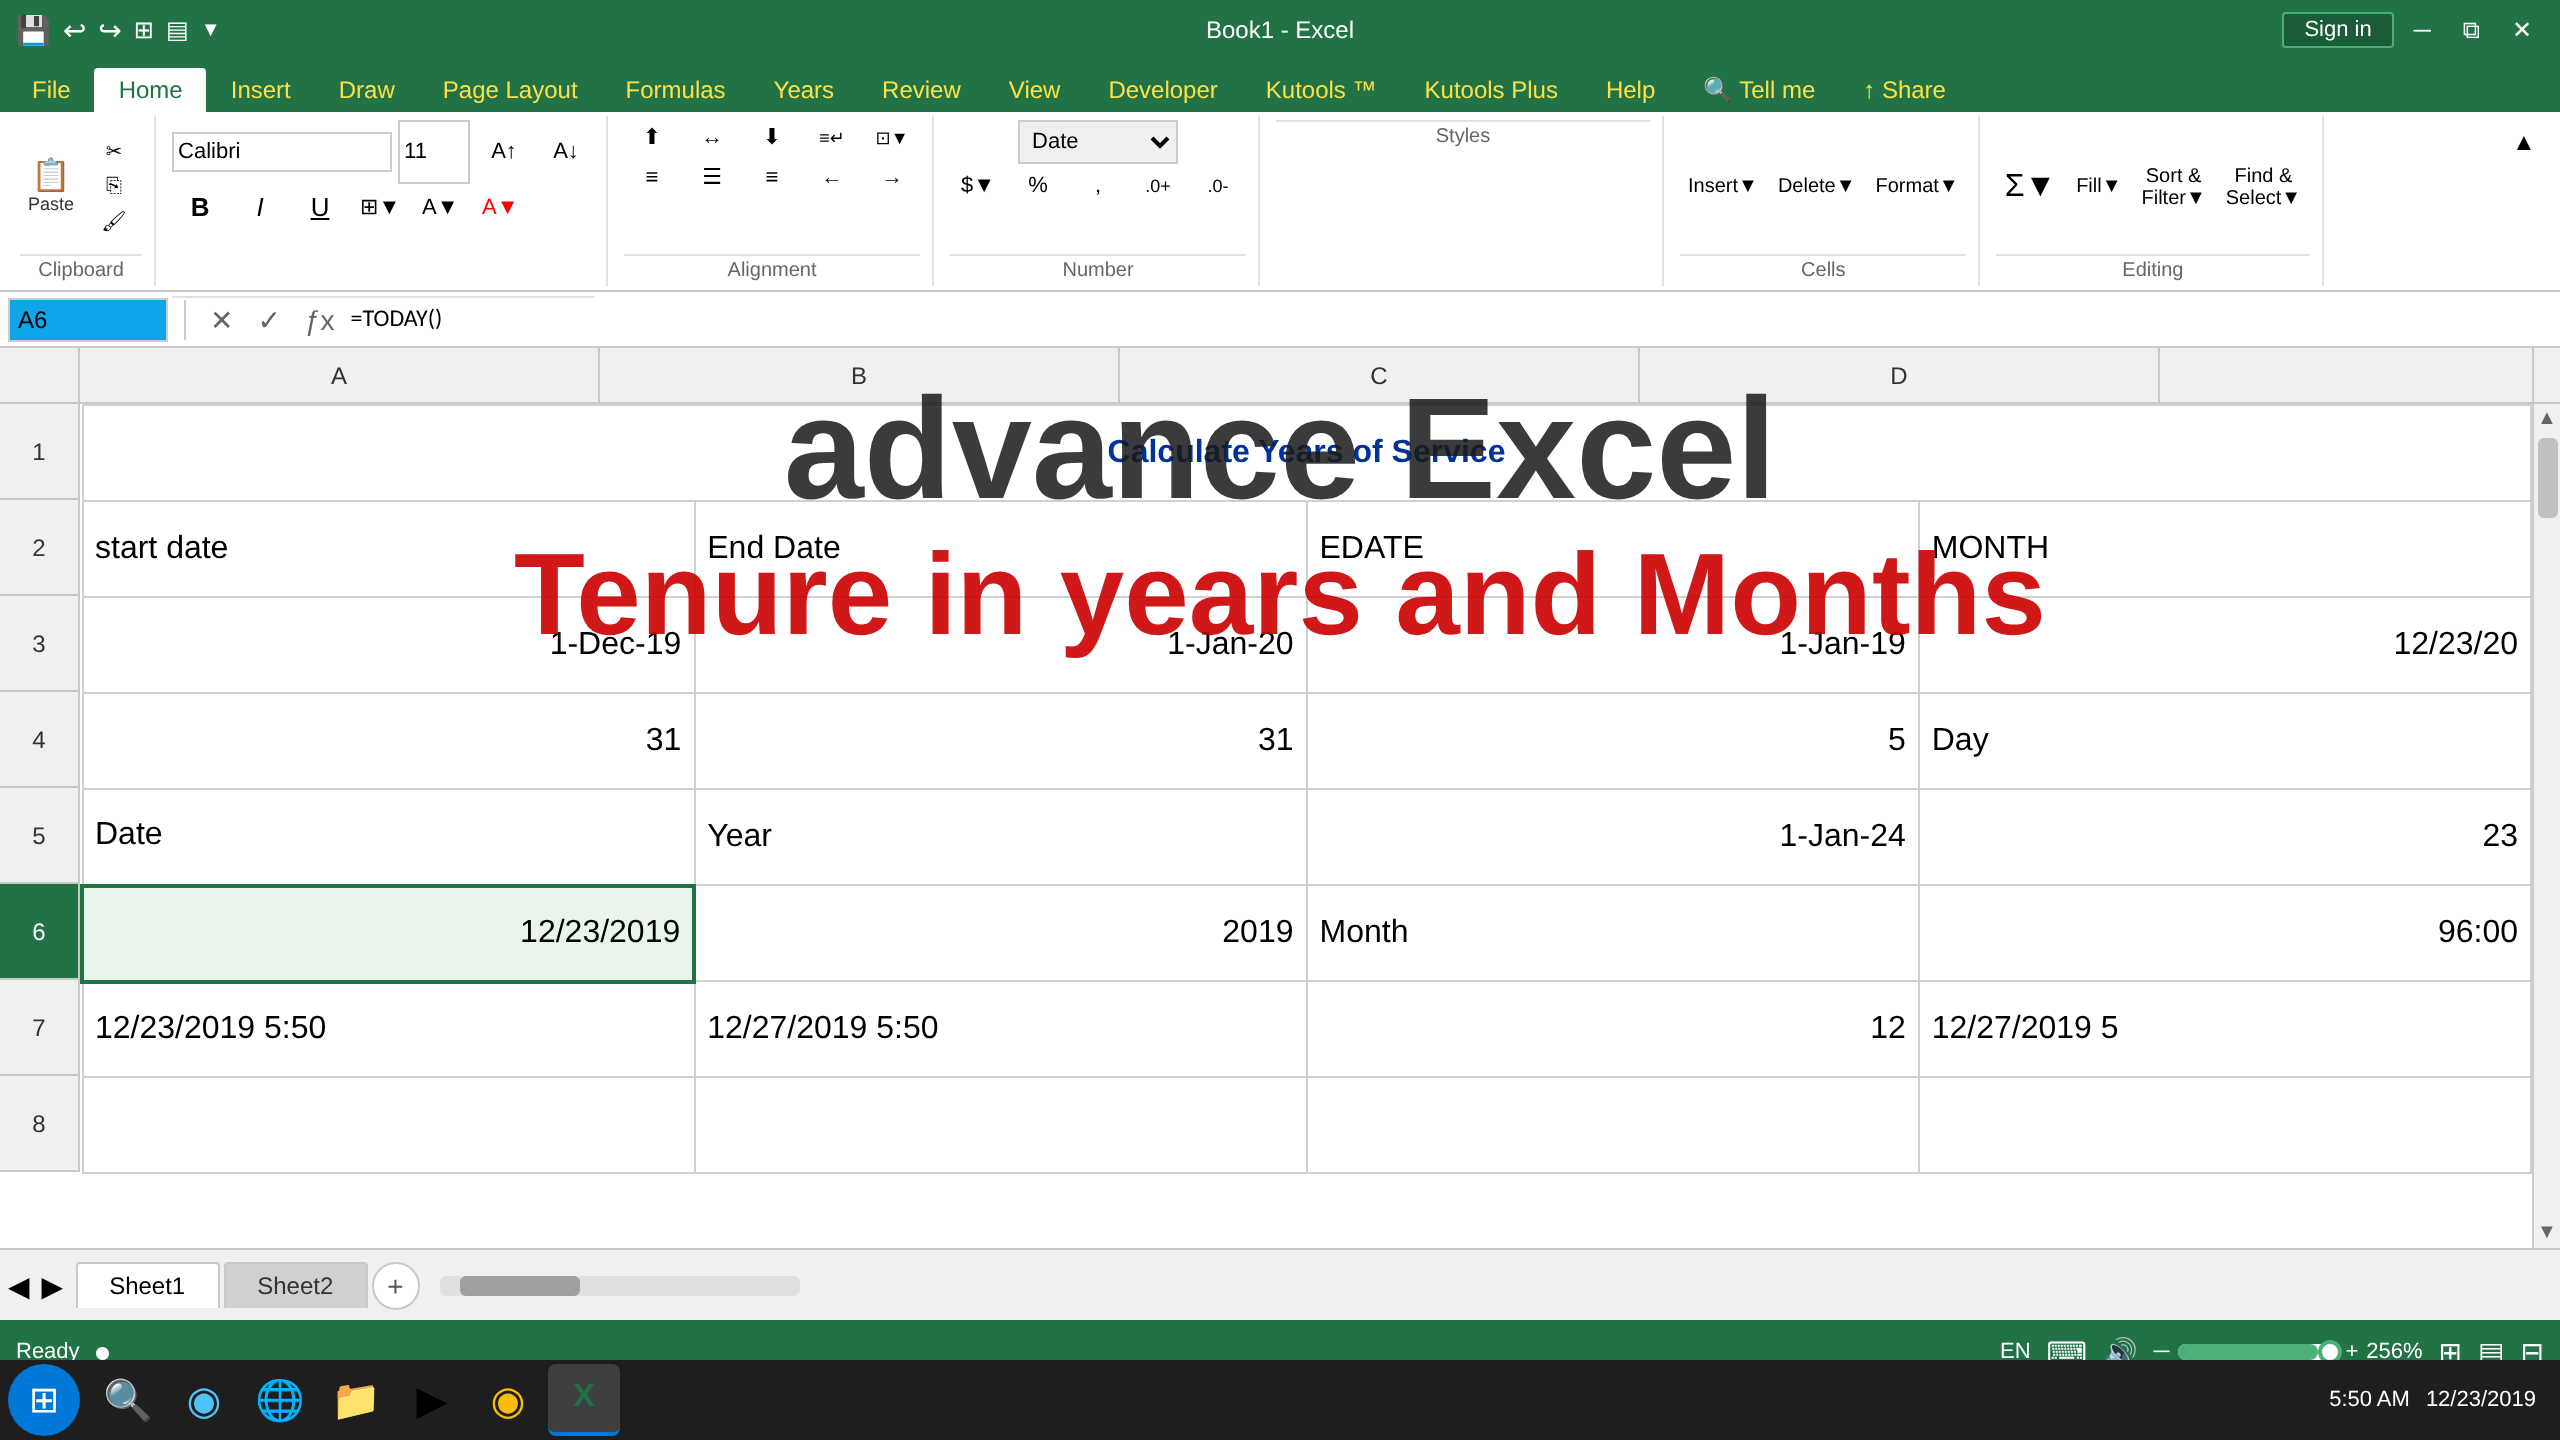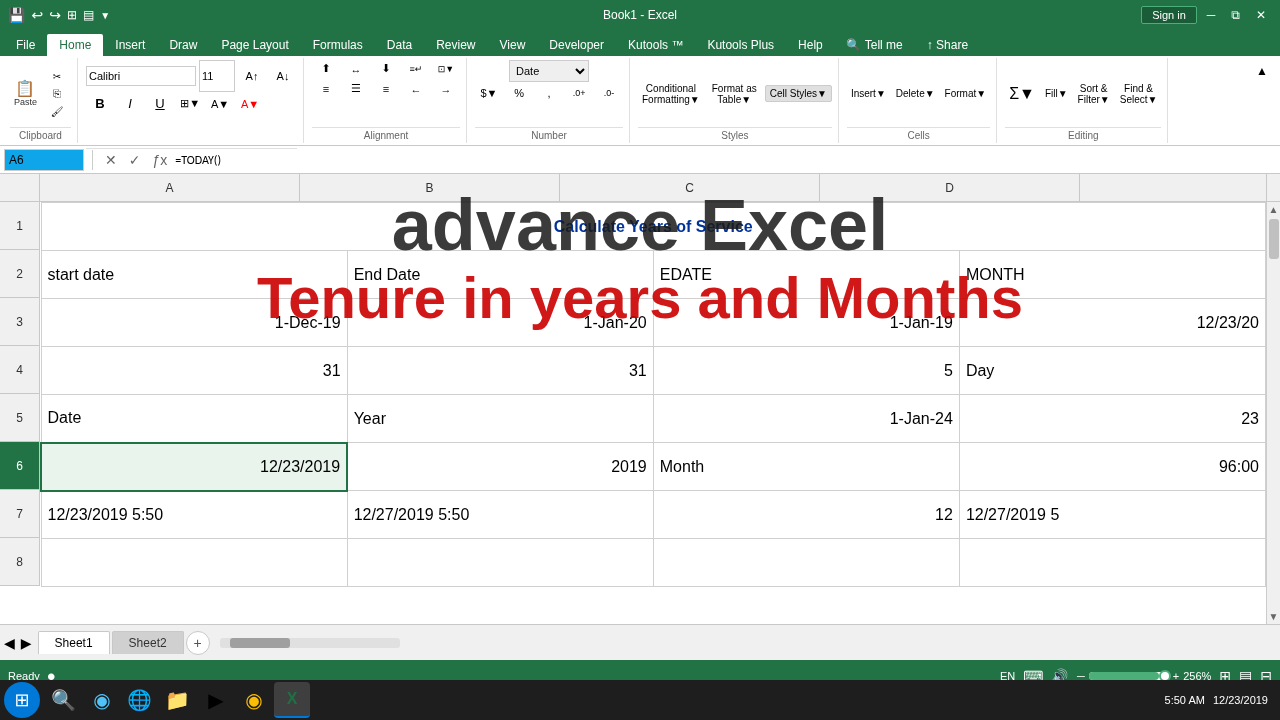--- a/index.html
+++ b/index.html
@@ -42,21 +42,21 @@
     .ribbon-tabs {
       height: 26px;
       background: #217346;
       display: flex;
       align-items: flex-end;
       padding-left: 4px;
     }
     .ribbon-tab {
       padding: 4px 12px;
       font-size: 12px;
-      color: #ffffff;
+      color: #fde047;
       cursor: pointer;
       border-radius: 2px 2px 0 0;
       background: transparent;
       border: none;
     }
     .ribbon-tab.active {
       background: #fff;
       color: #217346;
       font-weight: 400;
     }
@@ -416,21 +416,21 @@
   </div>
 </div>
 
 <div class="ribbon-tabs">
   <button class="ribbon-tab">File</button>
   <button class="ribbon-tab active">Home</button>
   <button class="ribbon-tab">Insert</button>
   <button class="ribbon-tab">Draw</button>
   <button class="ribbon-tab">Page Layout</button>
   <button class="ribbon-tab">Formulas</button>
-  <button class="ribbon-tab">Data</button>
+  <button class="ribbon-tab">Years</button>
   <button class="ribbon-tab">Review</button>
   <button class="ribbon-tab">View</button>
   <button class="ribbon-tab">Developer</button>
   <button class="ribbon-tab">Kutools ™</button>
   <button class="ribbon-tab">Kutools Plus</button>
   <button class="ribbon-tab">Help</button>
   <button class="ribbon-tab" style="display:flex;align-items:center;gap:3px;"><span>🔍</span>Tell me</button>
   <button class="ribbon-tab">↑ Share</button>
 </div>
 
@@ -510,25 +510,20 @@
         <button class="ribbon-btn" style="font-size:11px;">%</button>
         <button class="ribbon-btn" style="font-size:11px;">,</button>
         <button class="ribbon-btn" style="font-size:9px;">.0+</button>
         <button class="ribbon-btn" style="font-size:9px;">.0-</button>
       </div>
     </div>
     <span class="ribbon-section-label">Number</span>
   </div>
 
   <div class="ribbon-group" style="min-width:200px;">
-    <div class="ribbon-group-content" style="align-items:center;gap:4px;">
-      <button class="ribbon-btn" style="font-size:10px;">Conditional<br>Formatting▼</button>
-      <button class="ribbon-btn" style="font-size:10px;">Format as<br>Table▼</button>
-      <button class="ribbon-btn" style="font-size:10px; background:#e0e0e0; border:1px solid #ccc;">Cell Styles▼</button>
-    </div>
     <span class="ribbon-section-label">Styles</span>
   </div>
 
   <div class="ribbon-group" style="min-width:100px;">
     <div class="ribbon-group-content" style="align-items:center;gap:2px;">
       <button class="ribbon-btn" style="font-size:10px;">Insert▼</button>
       <button class="ribbon-btn" style="font-size:10px;">Delete▼</button>
       <button class="ribbon-btn" style="font-size:10px;">Format▼</button>
     </div>
     <span class="ribbon-section-label">Cells</span>

